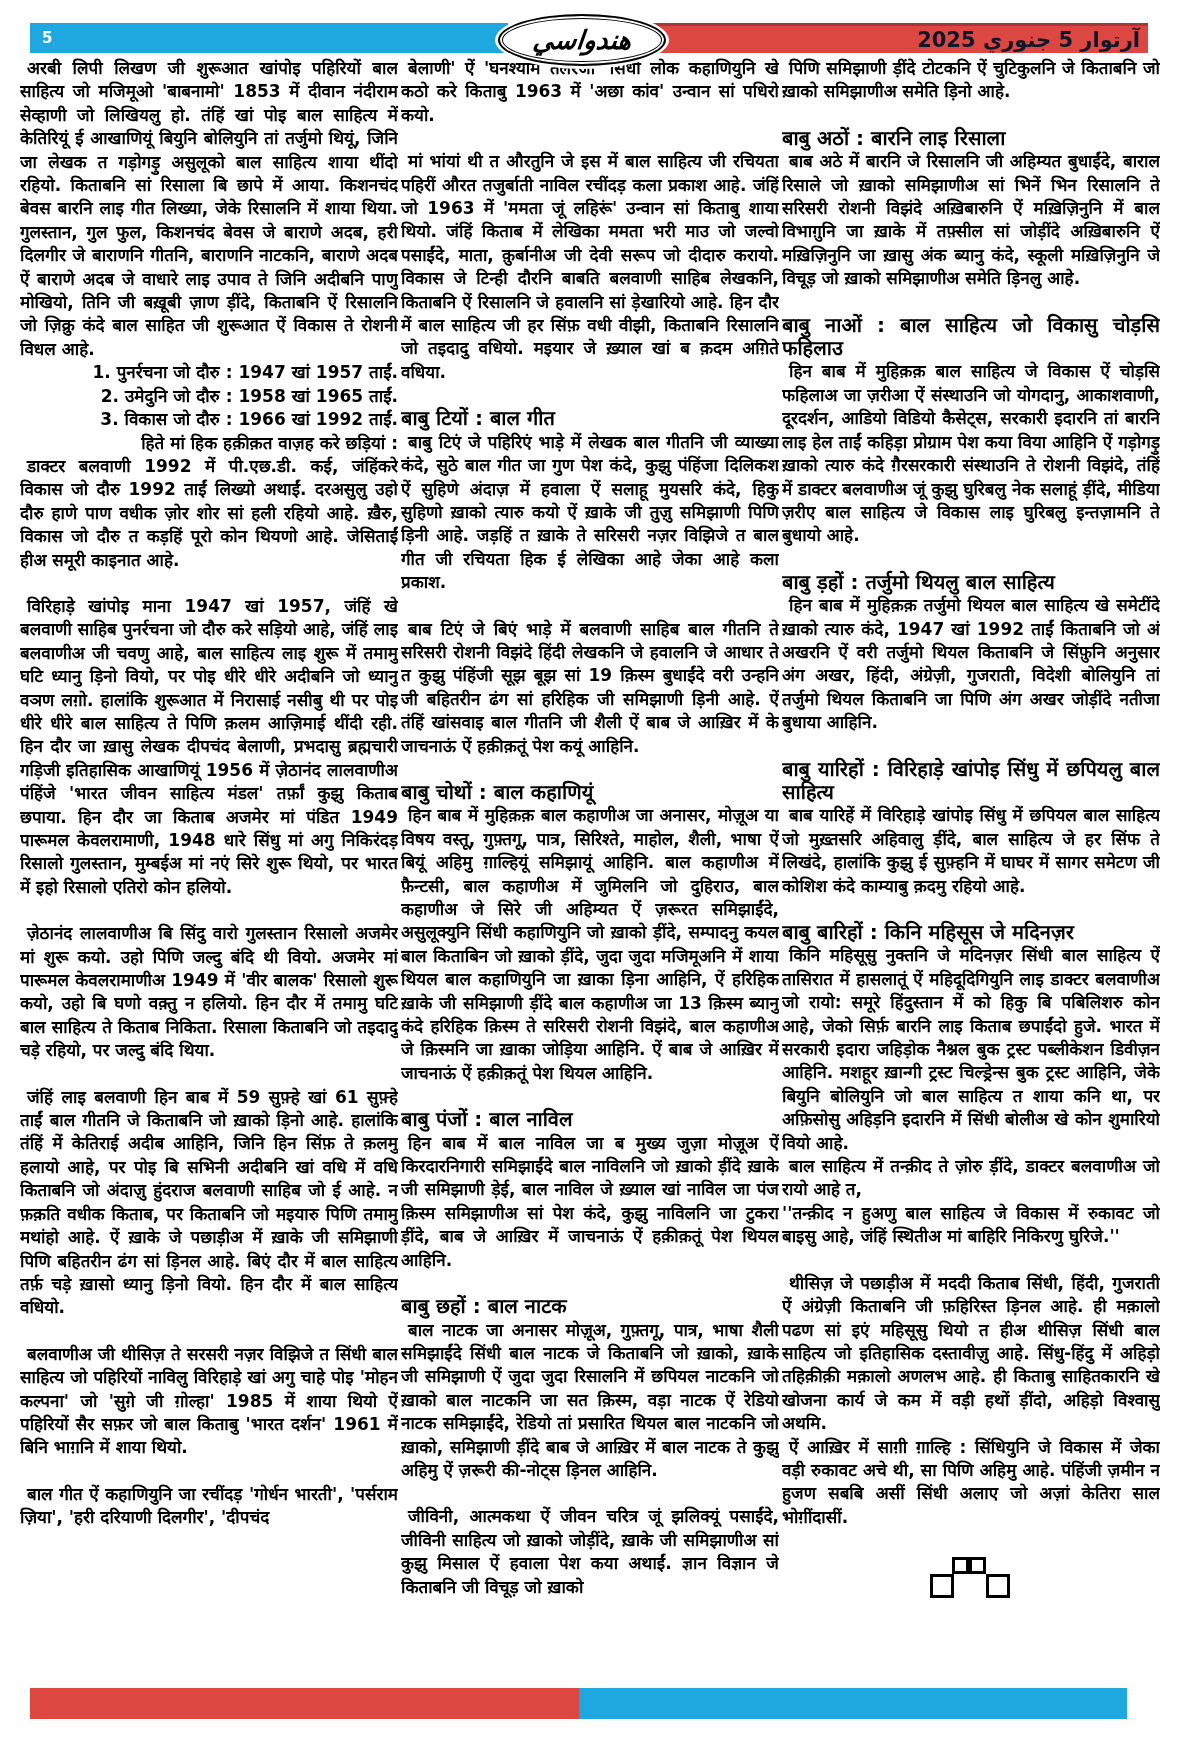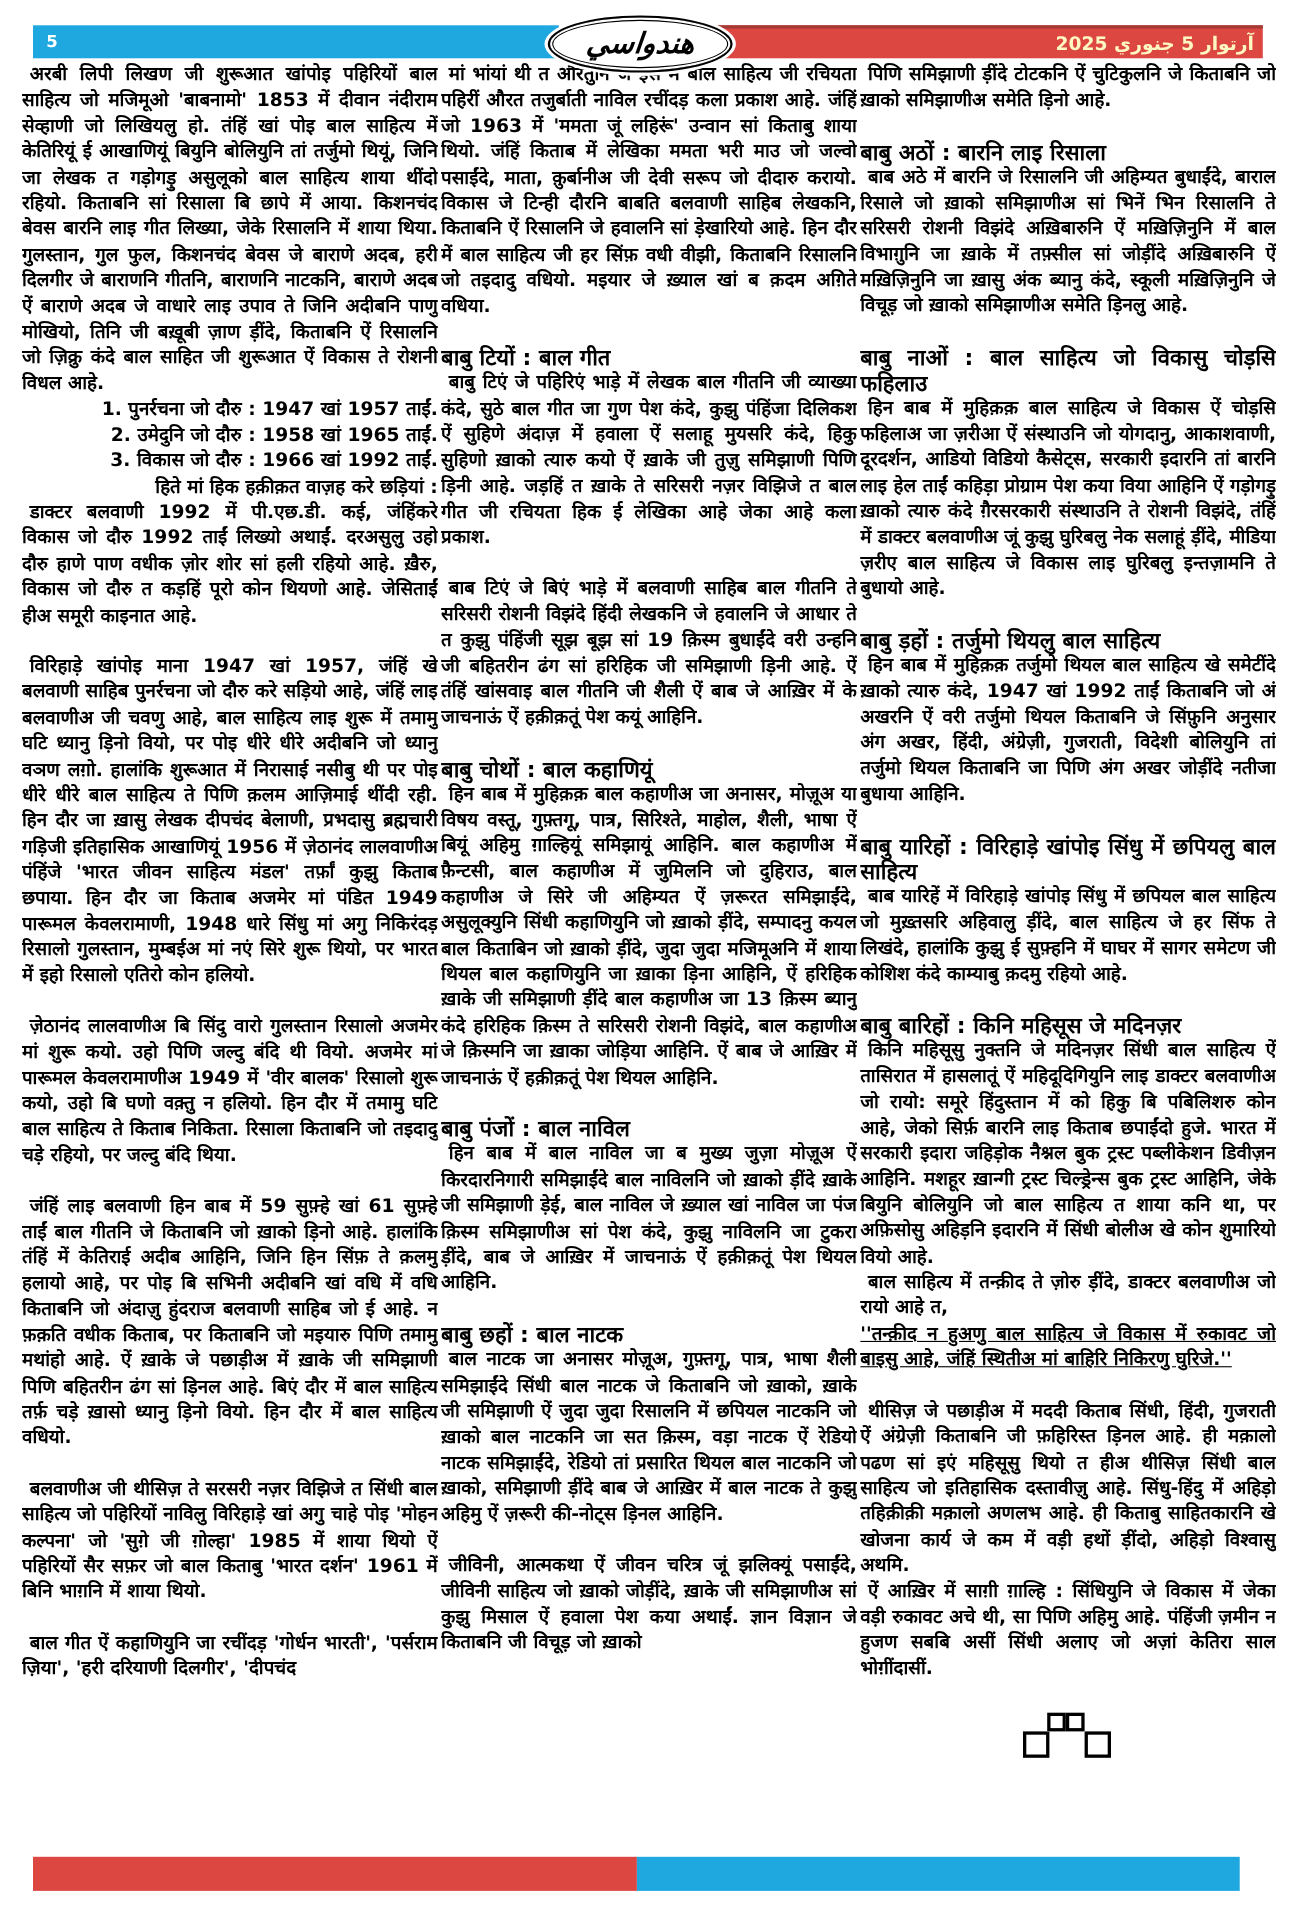--- a/index.html
+++ b/index.html
@@ -5,39 +5,39 @@
   html,body{margin:0;padding:0;background:#ffffff;}
   .page{position:relative;width:1180px;height:1744px;background:#fff;overflow:hidden;
         font-family:"DejaVu Sans",sans-serif;color:#000;}
   
   .masthead{position:absolute;top:23px;left:30px;width:1118px;height:30px;}
   .bar{position:absolute;top:0;height:30px;}
   .blue-bar{left:0;width:478px;background:var(--blue);display:flex;align-items:center;}
   .page-num{color:#fff;font-weight:bold;font-size:15px;padding-left:12px;}
   .red-bar{left:620px;right:0;background:var(--red);border-top:3px solid #a43a36;
            display:flex;align-items:center;justify-content:flex-end;box-sizing:border-box;}
-  .date-line{color:#fef9c3;font-weight:bold;font-size:17px;padding-right:8px;white-space:nowrap;}
+  .date-line{color:#0f172a;font-weight:bold;font-size:21px;padding-right:8px;white-space:nowrap;}
   .logo-oval{position:absolute;left:468px;top:-9px;width:164px;height:48px;background:#fff;
              border:2px solid #000;border-radius:50%;
              box-shadow:inset 0 0 0 2px #fff, inset 0 0 0 3px #000, 0 0 0 3px #fff;
              display:flex;align-items:center;justify-content:center;z-index:2;}
   .logo-text{font-size:26px;font-weight:bold;font-style:italic;transform:skewX(-6deg);}
   
   .columns{position:absolute;top:57px;left:20px;width:1140px;height:1628px;
            display:flex;gap:3px;}
   .col{flex:1 1 0;min-width:0;overflow:hidden;text-align:justify;
        font-size:17px;line-height:23.4px;font-weight:600;}
   .blk{margin:23px 0 0 0;padding:0;}
   .col > .blk:first-child{margin-top:0;}
   .heading{font-size:20px;font-weight:700;}
   .heading + .blk{margin-top:0;}
   .line{margin-top:0;text-align:right;}
   .tight{margin-top:0;}
   .para{text-indent:7px;}
-  .quote{text-indent:0;text-decoration:underline;}
+  .quote{text-indent:0;}
   
   .end-ornament{position:relative;width:82px;height:44px;margin:28px auto 0 auto;}
   .end-ornament span{position:absolute;box-sizing:border-box;border:3px solid #000;background:#fff;}
   .end-ornament .s1{left:0;top:17px;width:24px;height:24px;}
   .end-ornament .s2{left:22px;top:0;width:17px;height:17px;}
   .end-ornament .s3{left:39px;top:0;width:17px;height:17px;}
   .end-ornament .s4{left:56px;top:17px;width:24px;height:24px;}
   
   .footer-bar{position:absolute;left:30px;top:1688px;width:1097px;height:31px;display:flex;}
   .footer-red{width:50%;height:100%;background:var(--red);}
@@ -68,20 +68,21 @@
         <p class="blk line">3. विकास जो दौरु : 1966 खां 1992 ताईं.</p>
         <p class="blk line">हिते मां हिक हक़ीक़त वाज़ह करे छड़ियां :</p>
         <p class="blk para tight">डाक्टर बलवाणी 1992 में पी.एछ.डी. कई, जंहिंकरे विकास जो दौरु 1992 ताईं लिख्यो अथाईं. दरअसुलु उहो दौरु हाणे पाण वधीक ज़ोर शोर सां हली रहियो आहे. ख़ैरु, विकास जो दौरु त कड़हिं पूरो कोन थियणो आहे. जेसिताईं हीअ समूरी काइनात आहे.</p>
         <p class="blk para">विरिहाड़े खांपोइ माना 1947 खां 1957, जंहिं खे बलवाणी साहिब पुनर्रचना जो दौरु करे सड़ियो आहे, जंहिं लाइ बलवाणीअ जी चवणु आहे, बाल साहित्य लाइ शुरू में तमामु घटि ध्यानु ड़िनो वियो, पर पोइ धीरे धीरे अदीबनि जो ध्यानु वञण लग़ो. हालांकि शुरूआत में निरासाई नसीबु थी पर पोइ धीरे धीरे बाल साहित्य ते पिणि क़लम आज़िमाई थींदी रही. हिन दौर जा ख़ासु लेखक दीपचंद बेलाणी, प्रभदासु ब्रह्मचारी गड़िजी इतिहासिक आखाणियूं 1956 में ज़ेठानंद लालवाणीअ पंहिंजे 'भारत जीवन साहित्य मंडल' तर्फ़ां कुझु किताब छपाया. हिन दौर जा किताब अजमेर मां पंडित 1949 पारूमल केवलरामाणी, 1948 धारे सिंधु मां अगु निकिरंदड़ रिसालो गुलस्तान, मुम्बईअ मां नएं सिरे शुरू थियो, पर भारत में इहो रिसालो एतिरो कोन हलियो.</p>
         <p class="blk para">ज़ेठानंद लालवाणीअ बि सिंदु वारो गुलस्तान रिसालो अजमेर मां शुरू कयो. उहो पिणि जल्दु बंदि थी वियो. अजमेर मां पारूमल केवलरामाणीअ 1949 में 'वीर बालक' रिसालो शुरू कयो, उहो बि घणो वक़्तु न हलियो. हिन दौर में तमामु घटि बाल साहित्य ते किताब निकिता. रिसाला किताबनि जो तइदादु चड़े रहियो, पर जल्दु बंदि थिया.</p>
         <p class="blk para">जंहिं लाइ बलवाणी हिन बाब में 59 सुफ़्हे खां 61 सुफ़्हे ताईं बाल गीतनि जे किताबनि जो ख़ाको ड़िनो आहे. हालांकि तंहिं में केतिराई अदीब आहिनि, जिनि हिन सिंफ़ ते क़लमु हलायो आहे, पर पोइ बि सभिनी अदीबनि खां वधि में वधि किताबनि जो अंदाज़ु हुंदराज बलवाणी साहिब जो ई आहे. न फ़क़ति वधीक किताब, पर किताबनि जो मइयारु पिणि तमामु मथांहो आहे. ऐं ख़ाके जे पछाड़ीअ में ख़ाके जी समिझाणी पिणि बहितरीन ढंग सां ड़िनल आहे. बिएं दौर में बाल साहित्य तर्फ़ चड़े ख़ासो ध्यानु ड़िनो वियो. हिन दौर में बाल साहित्य वधियो.</p>
         <p class="blk para">बलवाणीअ जी थीसिज़ ते सरसरी नज़र विझिजे त सिंधी बाल साहित्य जो पहिरियों नाविलु विरिहाड़े खां अगु चाहे पोइ 'मोहन कल्पना' जो 'सुग़े जी ग़ोल्हा' 1985 में शाया थियो ऐं पहिरियों सैर सफ़र जो बाल किताबु 'भारत दर्शन' 1961 में बिनि भाग़नि में शाया थियो.</p>
         <p class="blk para">बाल गीत ऐं कहाणियुनि जा रचींदड़ 'गोर्धन भारती', 'पर्सराम ज़िया', 'हरी दरियाणी दिलगीर', 'दीपचंद</p>
       </section>
     <section class="col">
+        <p class="blk para">बेलाणी' ऐं 'घनश्याम तलरेजा' सिंधी लोक कहाणियुनि खे कठो करे किताबु 1963 में 'अछा कांव' उन्वान सां पधिरो कयो.</p>
         <p class="blk para">मां भांयां थी त औरतुनि जे इस में बाल साहित्य जी रचियता पहिरीं औरत तजुर्बाती नाविल रचींदड़ कला प्रकाश आहे. जंहिं जो 1963 में 'ममता जूं लहिरूं' उन्वान सां किताबु शाया थियो. जंहिं किताब में लेखिका ममता भरी माउ जो जल्वो पसाईंदे, माता, क़ुर्बानीअ जी देवी सरूप जो दीदारु करायो. विकास जे टिन्ही दौरनि बाबति बलवाणी साहिब लेखकनि, किताबनि ऐं रिसालनि जे हवालनि सां ड़ेखारियो आहे. हिन दौर में बाल साहित्य जी हर सिंफ़ वधी वीझी, किताबनि रिसालनि जो तइदादु वधियो. मइयार जे ख़्याल खां ब क़दम अग़िते वधिया.</p>
         <h3 class="blk heading">बाबु टियों : बाल गीत</h3>
         <p class="blk para">बाबु टिएं जे पहिरिएं भाड़े में लेखक बाल गीतनि जी व्याख्या कंदे, सुठे बाल गीत जा गुण पेश कंदे, कुझु पंहिंजा दिलिकश ऐं सुहिणे अंदाज़ में हवाला ऐं सलाहू मुयसरि कंदे, हिकु सुहिणो ख़ाको त्यारु कयो ऐं ख़ाके जी तुज़ु समिझाणी पिणि ड़िनी आहे. जड़हिं त ख़ाके ते सरिसरी नज़र विझिजे त बाल गीत जी रचियता हिक ई लेखिका आहे जेका आहे कला प्रकाश.</p>
         <p class="blk para">बाब टिएं जे बिएं भाड़े में बलवाणी साहिब बाल गीतनि ते सरिसरी रोशनी विझंदे हिंदी लेखकनि जे हवालनि जे आधार ते त कुझु पंहिंजी सूझ बूझ सां 19 क़िस्म बुधाईंदे वरी उन्हनि जी बहितरीन ढंग सां हरिहिक जी समिझाणी ड़िनी आहे. ऐं तंहिं खांसवाइ बाल गीतनि जी शैली ऐं बाब जे आख़िर में के जाचनाऊं ऐं हक़ीक़तूं पेश कयूं आहिनि.</p>
         <h3 class="blk heading">बाबु चोथों : बाल कहाणियूं</h3>
         <p class="blk para">हिन बाब में मुहिक़क़ बाल कहाणीअ जा अनासर, मोज़ूअ या विषय वस्तू, गुफ़्तगू, पात्र, सिरिश्ते, माहोल, शैली, भाषा ऐं बियूं अहिमु ग़ाल्हियूं समिझायूं आहिनि. बाल कहाणीअ में फ़ैन्टसी, बाल कहाणीअ में जुमिलनि जो दुहिराउ, बाल कहाणीअ जे सिरे जी अहिम्यत ऐं ज़रूरत समिझाईंदे, असुलूक्युनि सिंधी कहाणियुनि जो ख़ाको ड़ींदे, सम्पादनु कयल बाल किताबिन जो ख़ाको ड़ींदे, जुदा जुदा मजिमूअनि में शाया थियल बाल कहाणियुनि जा ख़ाका ड़िना आहिनि, ऐं हरिहिक ख़ाके जी समिझाणी ड़ींदे बाल कहाणीअ जा 13 क़िस्म ब्यानु कंदे हरिहिक क़िस्म ते सरिसरी रोशनी विझंदे, बाल कहाणीअ जे क़िस्मनि जा ख़ाका जोड़िया आहिनि. ऐं बाब जे आख़िर में जाचनाऊं ऐं हक़ीक़तूं पेश थियल आहिनि.</p>
         <h3 class="blk heading">बाबु पंजों : बाल नाविल</h3>
         <p class="blk para">हिन बाब में बाल नाविल जा ब मुख्य जुज़ा मोज़ूअ ऐं किरदारनिगारी समिझाईंदे बाल नाविलनि जो ख़ाको ड़ींदे ख़ाके जी समिझाणी ड़ेई, बाल नाविल जे ख़्याल खां नाविल जा पंज क़िस्म समिझाणीअ सां पेश कंदे, कुझु नाविलनि जा टुकरा ड़ींदे, बाब जे आख़िर में जाचनाऊं ऐं हक़ीक़तूं पेश थियल आहिनि.</p>
         <h3 class="blk heading">बाबु छहों : बाल नाटक</h3>
         <p class="blk para">बाल नाटक जा अनासर मोज़ूअ, गुफ़्तगू, पात्र, भाषा शैली समिझाईंदे सिंधी बाल नाटक जे किताबनि जो ख़ाको, ख़ाके जी समिझाणी ऐं जुदा जुदा रिसालनि में छपियल नाटकनि जो ख़ाको बाल नाटकनि जा सत क़िस्म, वड़ा नाटक ऐं रेडियो नाटक समिझाईंदे, रेडियो तां प्रसारित थियल बाल नाटकनि जो ख़ाको, समिझाणी ड़ींदे बाब जे आख़िर में बाल नाटक ते कुझु अहिमु ऐं ज़रूरी की-नोट्स ड़िनल आहिनि.</p>

